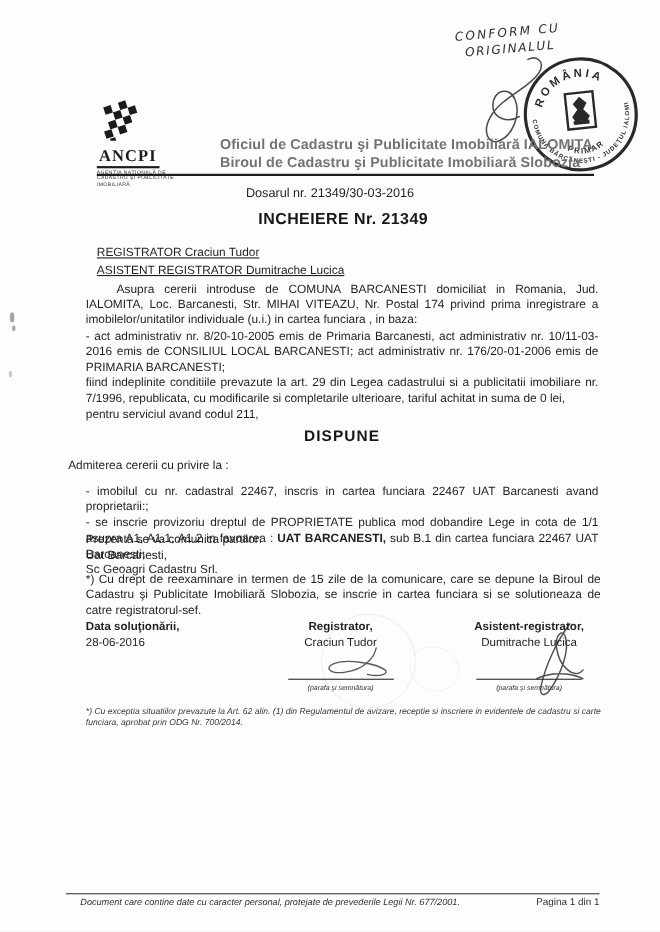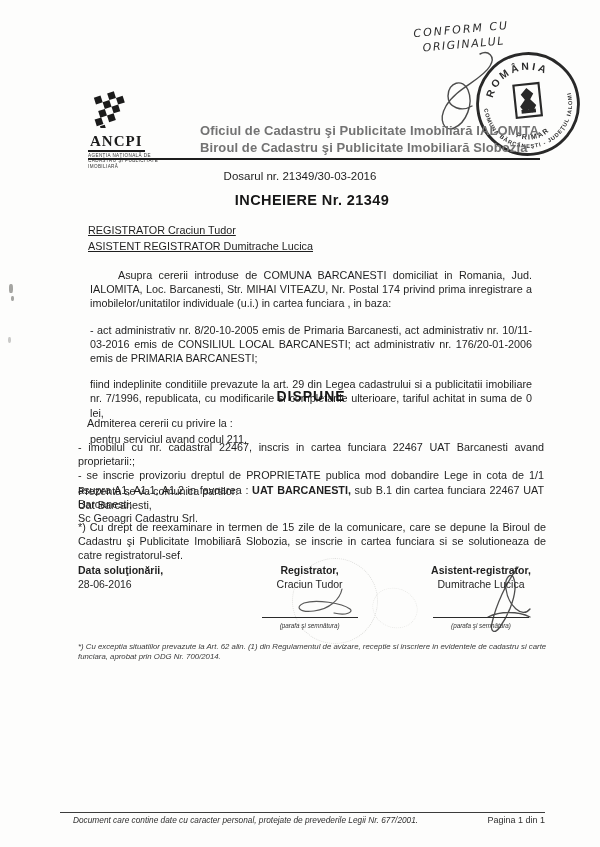--- a/index.html
+++ b/index.html
@@ -31,24 +31,24 @@
   }
   .office { position:absolute; left:200px; top:122px; width:350px; font-size:13px; font-weight:600; color:#737373; line-height:17px; letter-spacing:.1px; }
   .head-rule { position:absolute; left:88px; top:158px; width:452px; height:2px; background:#1d1d1d; }
   
   .dosar { position:absolute; left:0; top:170px; width:600px; text-align:center; font-size:11.5px; color:#1e1e1e; }
   .doc-title { position:absolute; left:12px; top:192px; width:600px; text-align:center; font-size:14.5px; font-weight:bold; letter-spacing:.4px; color:#161616; }
   
   .officials { position:absolute; left:88px; top:222px; font-size:10.8px; line-height:16px; color:#1f1f1f;text-decoration:underline; }
   
   .content { position:absolute; left:78px; top:256px; width:466px; font-size:10.8px; line-height:14.2px; color:#1f1f1f; text-align:justify; }
-  .content p { margin:12px; }
+  .content p { margin:0; }
   .content .indent { text-indent:28px; }
   .dispune { position:absolute; left:78px; top:388px; width:466px; text-align:center; font-size:14px; font-weight:bold; letter-spacing:1px; color:#161616; }
-  .admitere { position:absolute; left:87px; top:417px; font-size:10.8px; color:#1f1f1f; }
+  .admitere { position:absolute; left:62px; top:417px; font-size:10.8px; color:#1f1f1f; }
   .items { position:absolute; left:78px; top:440px; width:466px; font-size:10.8px; line-height:14.2px; color:#1f1f1f; text-align:justify; }
   .items .b { font-weight:bold; }
   .parties { position:absolute; left:78px; top:485px; font-size:10.8px; line-height:13.5px; color:#1f1f1f; }
   .reexam { position:absolute; left:78px; top:521px; width:468px; font-size:10.8px; line-height:13.8px; color:#1f1f1f; text-align:justify; }
   
   .sigrow { position:absolute; left:78px; top:563px; width:468px; display:flex; justify-content:space-between; }
   .sigcol { font-size:10.5px; line-height:14px; color:#1f1f1f; position:relative; }
   .sigcol .t { font-weight:bold; }
   .sigcol.c { text-align:center; width:120px; margin-left:40px; }
   .sigcol.r { text-align:center; width:130px; }

